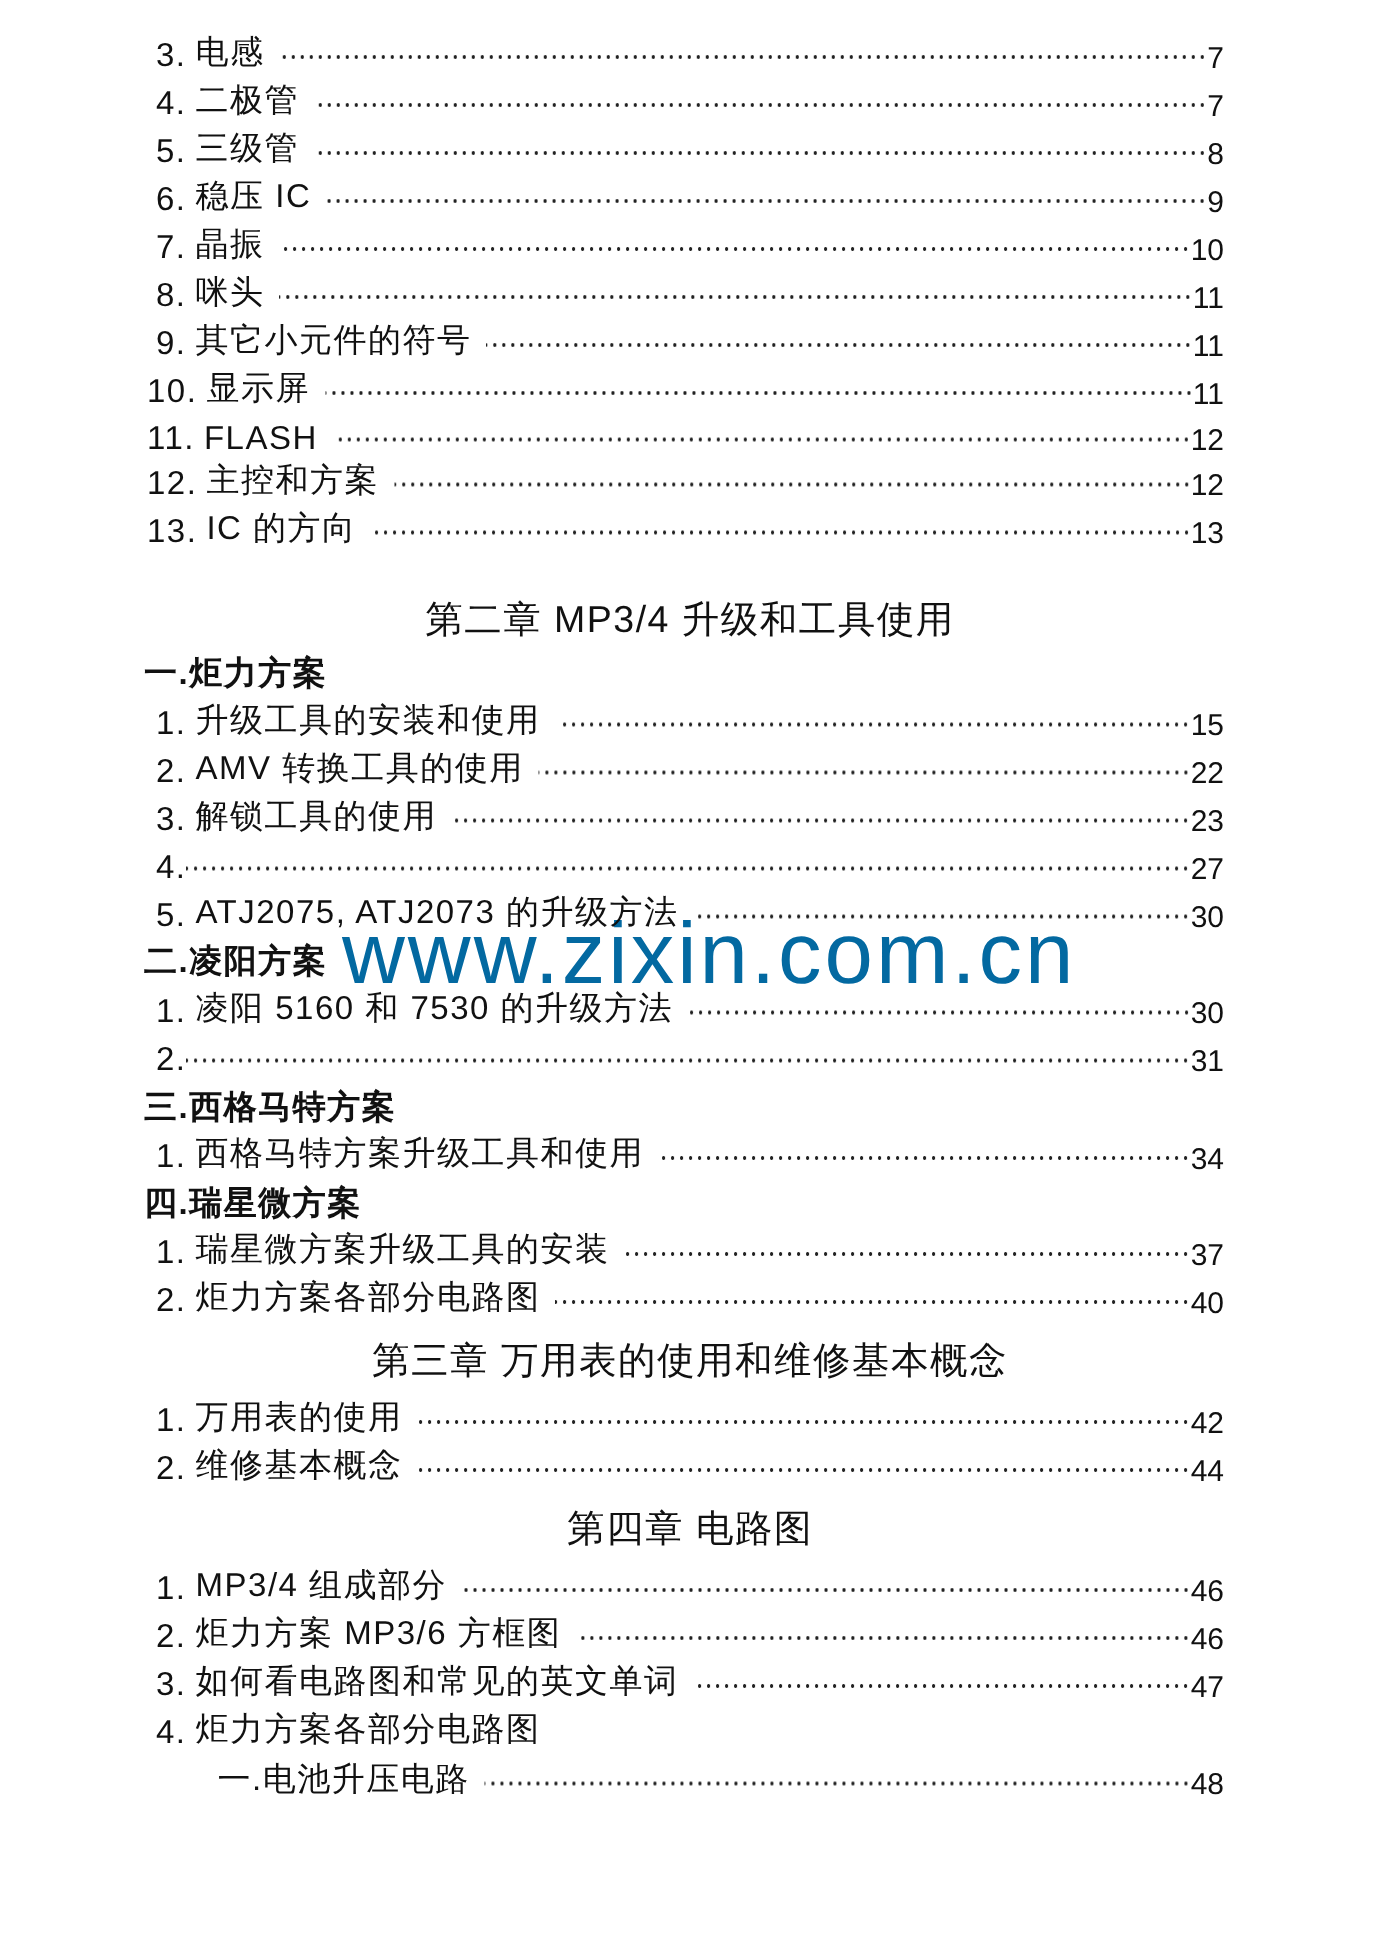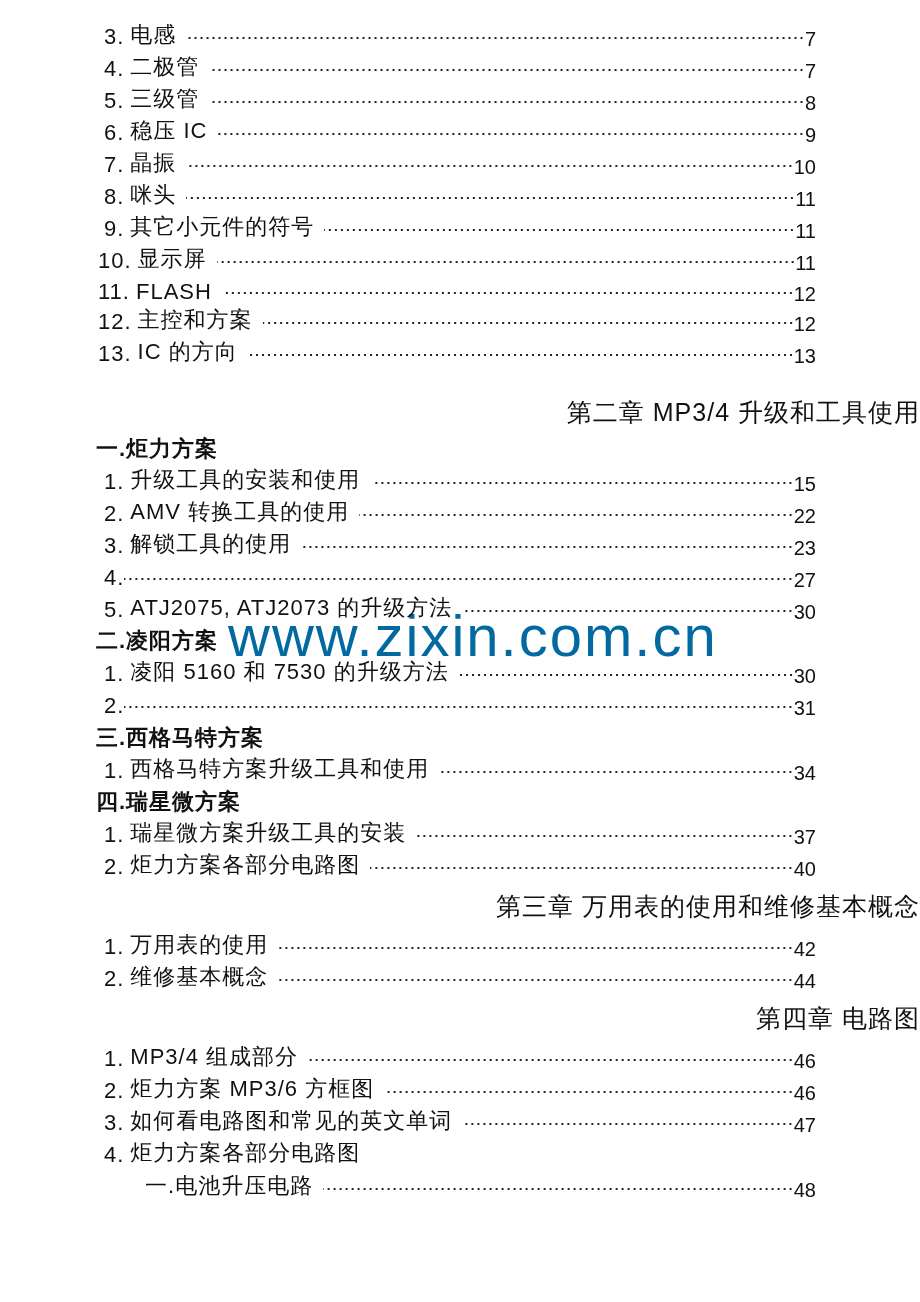--- a/index.html
+++ b/index.html
@@ -9,21 +9,21 @@
   .entry { position: absolute; left: 104px; width: 712px; height: 30px; display: flex; align-items: flex-end; font-size: 22px; letter-spacing: 1px; }
   .entry.wide { left: 98px; width: 718px; }
   .entry.sub { left: 145px; width: 671px; }
   .entry .num { white-space: nowrap; }
   .entry .label { white-space: nowrap; margin-left: 6px; margin-right: 10px; }
   .entry .dots { flex: 1; height: 8px; margin-bottom: 8px;
      background-image: radial-gradient(circle, #222 1.1px, transparent 1.3px);
      background-size: 6px 8px; background-repeat: repeat-x; background-position: right center; }
   .entry .page-num { white-space: nowrap; font-size: 20px; letter-spacing: 0; line-height: 22px; }
   .section { position: absolute; left: 96px; font-size: 22px; letter-spacing: 1px; white-space: nowrap; font-weight: bold; }
-  .chapter { position: absolute; left: 0; width: 920px; text-align: right; font-size: 25px; letter-spacing: 1px; white-space: nowrap; }
+  .chapter { position: absolute; left: 0; width: 920px; text-align: center; font-size: 25px; letter-spacing: 1px; white-space: nowrap; }
   .watermark { position: absolute; left: 228px; top: 602px; font-size: 58px; color: #0369a1; letter-spacing: 2px; white-space: nowrap; z-index: 0; }
   .content { position: relative; z-index: 1; }
 </style>
 </head>
 <body>
 
 <div class="page">
   <div class="watermark">www.zixin.com.cn</div>
 
   <div class="content">

